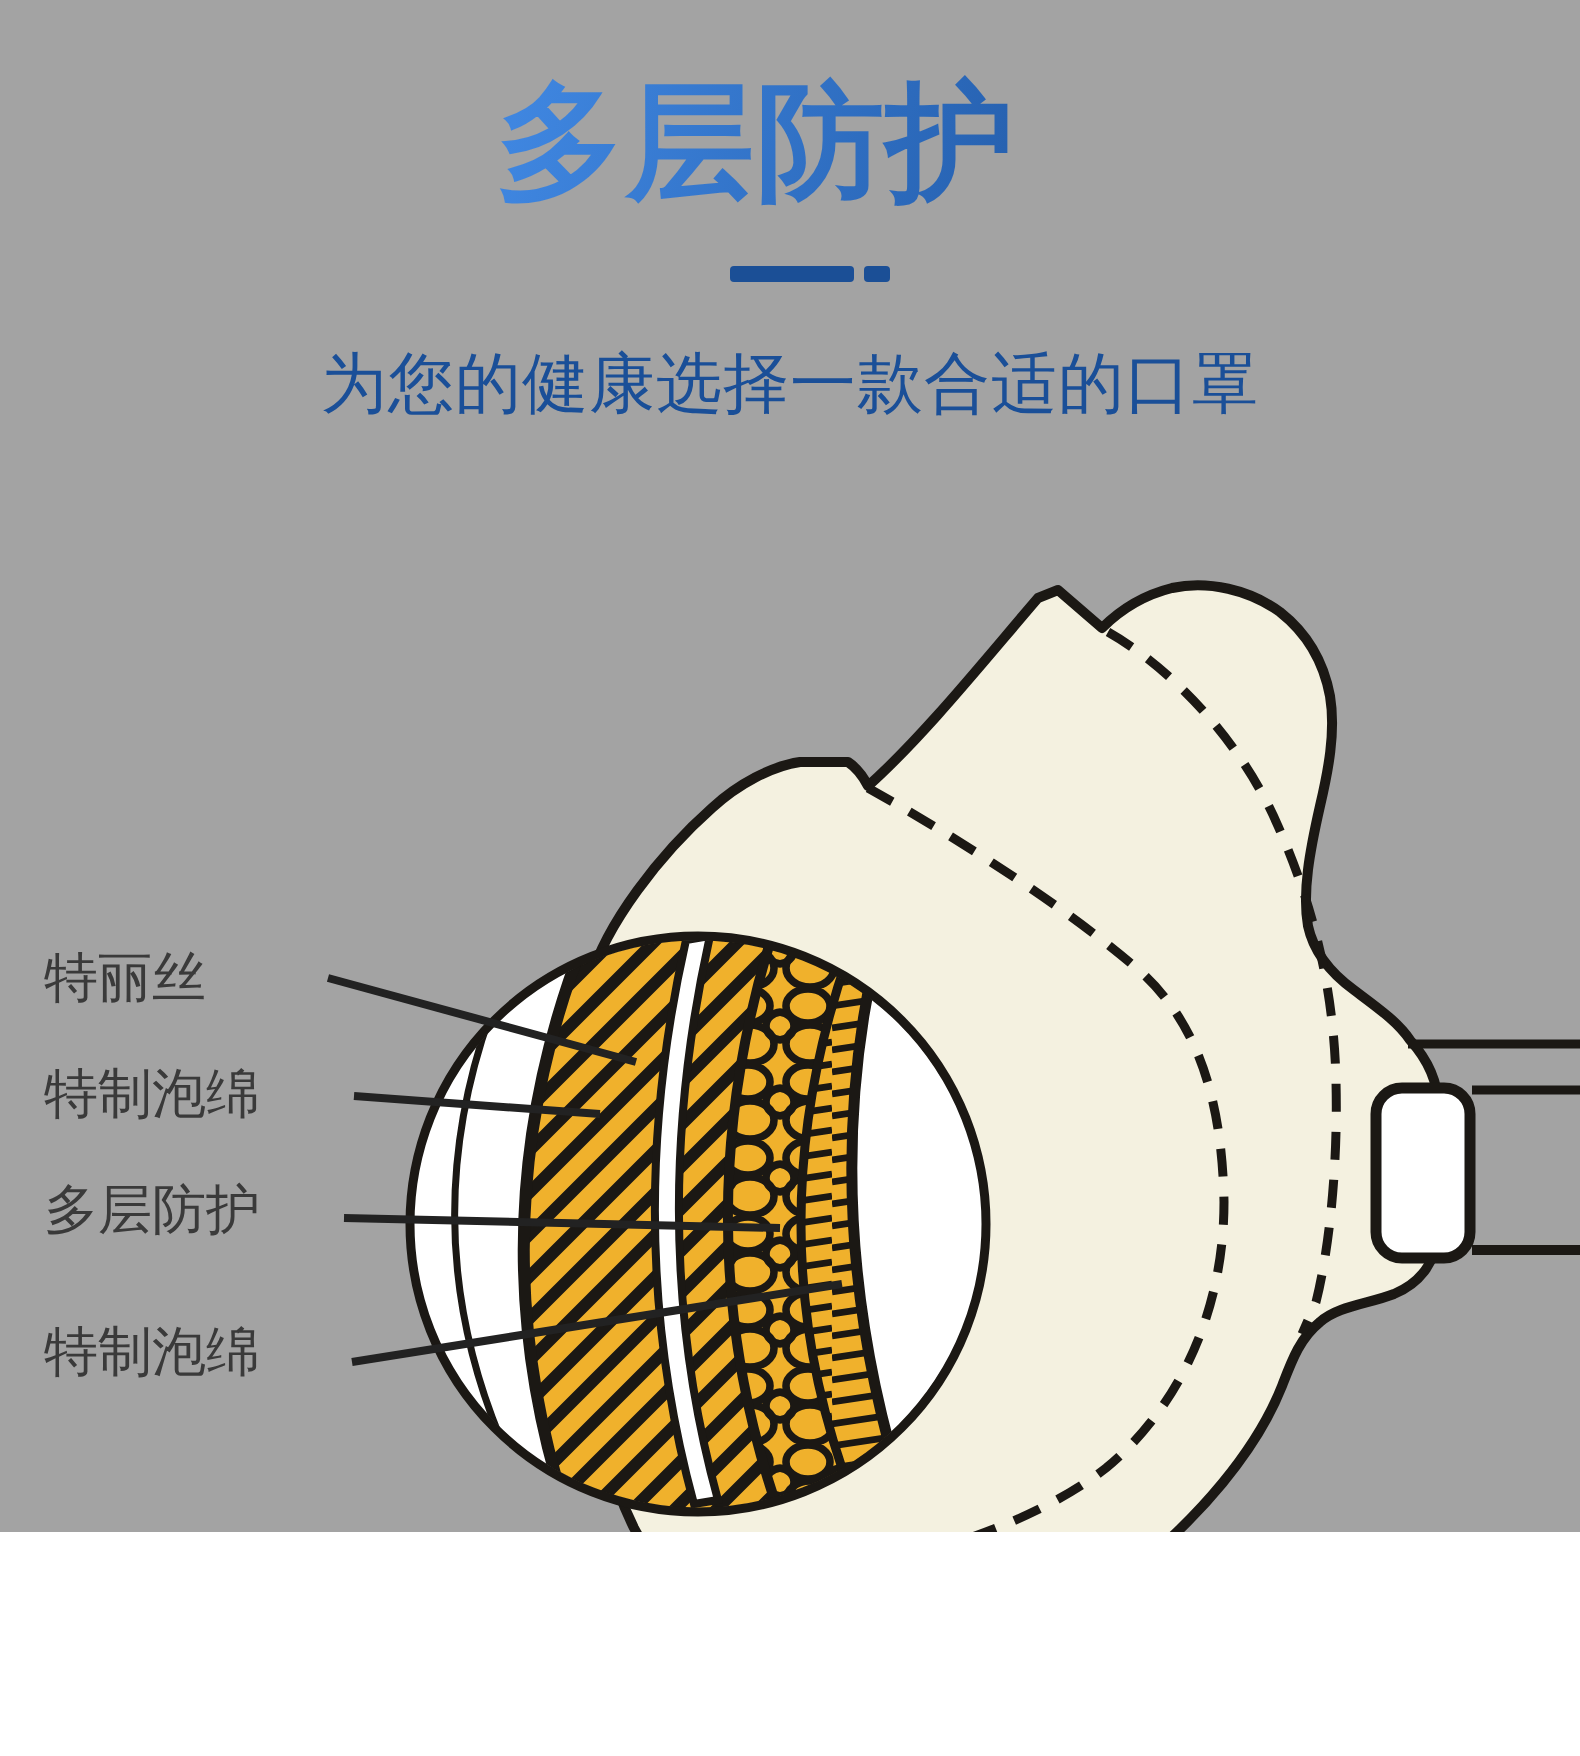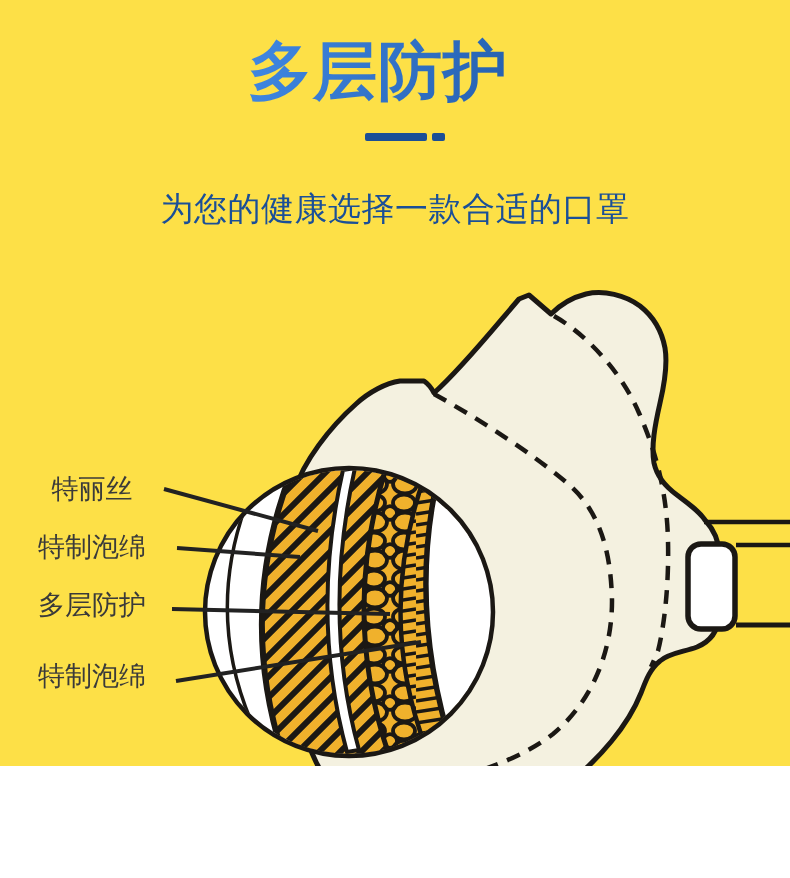--- a/index.html
+++ b/index.html
@@ -1,19 +1,19 @@
 <!DOCTYPE html>
 <html><head>
 <meta charset="utf-8">
 <style>
   html,body{margin:0;padding:0;background:#fff;}
   .stage{
     position:relative;
     width:790px;height:766px;
-    background:#fde047;
+    background:#a3a3a3;
     overflow:hidden;
     font-family:"Liberation Sans","DejaVu Sans",sans-serif;
   }
   .title{
     position:absolute;
     top:28px;left:0;right:34px;
     margin:0;
     text-align:center;
     font-size:64px;
     font-weight:bold;
@@ -31,32 +31,32 @@
     transform:translateX(-50%);
     display:flex;
     align-items:center;
     gap:5px;
   }
   .divider .bar-long{width:62px;height:8px;border-radius:2px;background:#1b4f96;}
   .divider .bar-short{width:13px;height:8px;border-radius:2px;background:#1b4f96;}
   .subtitle{
     position:absolute;
     top:170px;left:0;right:0;
-    margin:17px;
+    margin:0;
     text-align:center;
     font-size:33px;
     font-weight:normal;
     letter-spacing:0.5px;
     color:#1a4f98;
   }
   .layer-label{
     position:absolute;
     left:22px;
     width:140px;
-    text-align:center;
+    text-align:left;
     font-size:27px;
     line-height:30px;
     color:#3a3a3a;
     white-space:nowrap;
   }
   #label-0{top:474px;}
   #label-1{top:532px;}
   #label-2{top:590px;}
   #label-3{top:661px;}
   .diagram-svg{position:absolute;top:0;left:0;}

